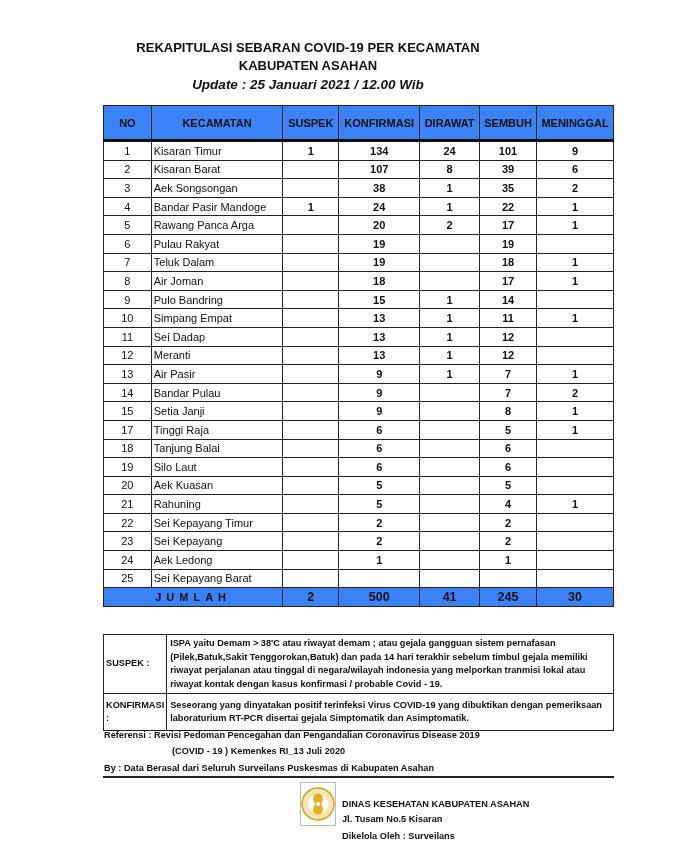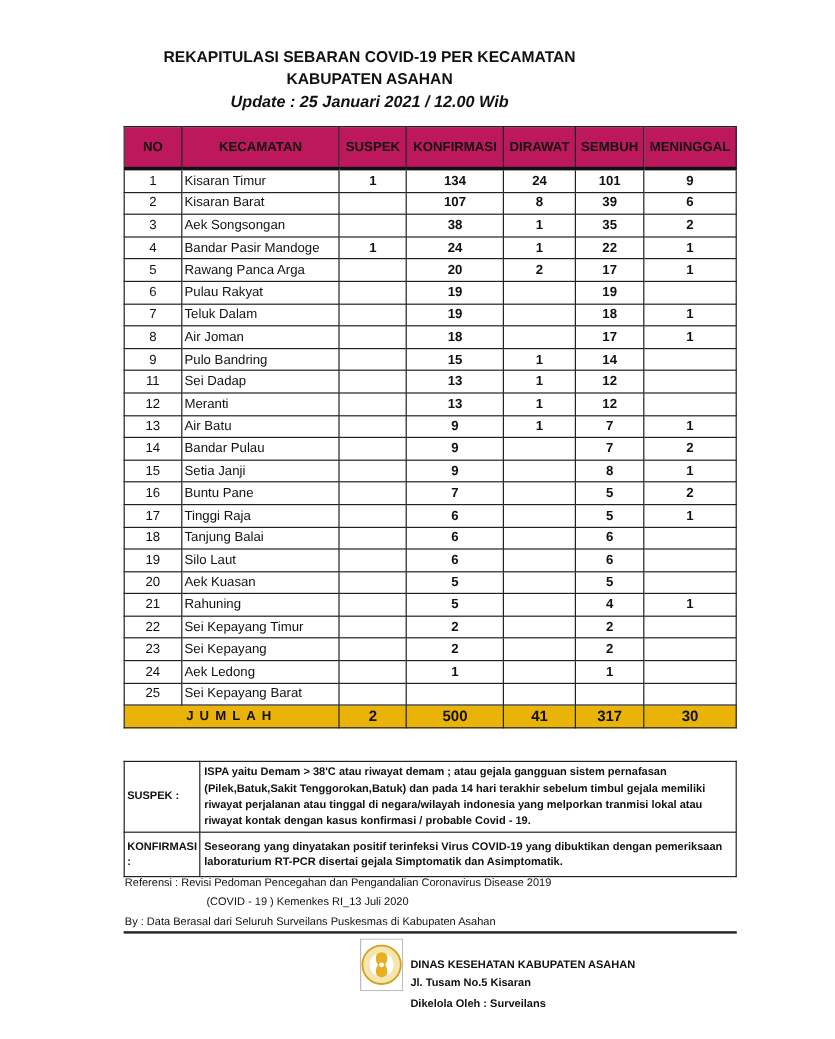--- a/index.html
+++ b/index.html
@@ -2,29 +2,29 @@
 <html><head>
 <meta charset="utf-8">
 <style>
   html, body { margin:0; padding:0; background:#ffffff; }
   body { width:696px; height:866px; position:relative; overflow:hidden; font-family:"Liberation Sans", sans-serif; color:#111; }
   .title { position:absolute; left:0; width:616px; text-align:center; font-weight:bold; font-size:13px; }
   .t1 { top:40px; } .t2 { top:58px; }
   .t3 { top:77px; font-style:italic; font-size:13.5px; }
   table.main { position:absolute; left:103px; top:105px; width:511px; border-collapse:collapse; font-size:11px; }
   table.main td, table.main th { border:1.4px solid #222; padding:0; height:17.6px; text-align:center; }
-  table.main th { background:#be185d; height:33px; font-weight:bold; font-size:11px; border-bottom:3px solid #111; }
+  table.main th { background:#3b82f6; height:33px; font-weight:bold; font-size:11px; border-bottom:3px solid #111; }
   table.main td.name { text-align:left; padding-left:2px; }
   table.main td.num { font-weight:bold; }
-  table.main tr.total td { background:#eab308; font-weight:bold; font-size:12.5px; height:18px; }
+  table.main tr.total td { background:#3b82f6; font-weight:bold; font-size:12.5px; height:18px; }
   table.main tr.total td.lbl { letter-spacing:5px; font-size:11px; }
   table.def { position:absolute; left:103px; top:634px; width:511px; border-collapse:collapse; font-size:9.2px; font-weight:bold; }
   table.def td { border:1.4px solid #222; padding:2px 3px; vertical-align:middle; line-height:13.5px; }
   table.def td.key { width:46px; padding:0 2px; }
-  .ref { position:absolute; left:104px; font-size:9.2px; font-weight:normal; }
+  .ref { position:absolute; left:104px; font-size:9.2px; font-weight:bold; }
   .r1 { top:730px; } .r2 { top:746px; left:172px; } .r3 { top:763px; }
   .rule { position:absolute; left:103px; top:776px; width:511px; height:2px; background:#222; }
   .logo { position:absolute; left:300px; top:782px; width:36px; height:44px; }
   .foot { position:absolute; left:342px; font-size:9.2px; font-weight:bold; }
   .f1 { top:784px;margin-top:47px; } .f2 { top:799px; } .f3 { top:814px; }
 </style>
 </head>
 <body>
 
 <div class="title t1">REKAPITULASI SEBARAN COVID-19 PER KECAMATAN</div>
@@ -128,40 +128,49 @@
       <tr>
         <td>9</td>
         <td class="name">Pulo Bandring</td>
         <td class="num"></td>
         <td class="num">15</td>
         <td class="num">1</td>
         <td class="num">14</td>
         <td class="num"></td>
       </tr>
       <tr>
+        <td>10</td>
+        <td class="name">Simpang Empat</td>
+        <td class="num"></td>
+        <td class="num">13</td>
+        <td class="num">1</td>
+        <td class="num">11</td>
+        <td class="num">1</td>
+      </tr>
+      <tr>
         <td>11</td>
         <td class="name">Sei Dadap</td>
         <td class="num"></td>
         <td class="num">13</td>
         <td class="num">1</td>
         <td class="num">12</td>
         <td class="num"></td>
       </tr>
       <tr>
         <td>12</td>
         <td class="name">Meranti</td>
         <td class="num"></td>
         <td class="num">13</td>
         <td class="num">1</td>
         <td class="num">12</td>
         <td class="num"></td>
       </tr>
       <tr>
         <td>13</td>
-        <td class="name">Air Batu</td>
+        <td class="name">Air Pasir</td>
         <td class="num"></td>
         <td class="num">9</td>
         <td class="num">1</td>
         <td class="num">7</td>
         <td class="num">1</td>
       </tr>
       <tr>
         <td>14</td>
         <td class="name">Bandar Pulau</td>
         <td class="num"></td>
@@ -171,29 +180,20 @@
         <td class="num">2</td>
       </tr>
       <tr>
         <td>15</td>
         <td class="name">Setia Janji</td>
         <td class="num"></td>
         <td class="num">9</td>
         <td class="num"></td>
         <td class="num">8</td>
         <td class="num">1</td>
-      </tr>
-      <tr>
-        <td>16</td>
-        <td class="name">Buntu Pane</td>
-        <td class="num"></td>
-        <td class="num">7</td>
-        <td class="num"></td>
-        <td class="num">5</td>
-        <td class="num">2</td>
       </tr>
       <tr>
         <td>17</td>
         <td class="name">Tinggi Raja</td>
         <td class="num"></td>
         <td class="num">6</td>
         <td class="num"></td>
         <td class="num">5</td>
         <td class="num">1</td>
       </tr>
@@ -269,21 +269,21 @@
         <td class="num"></td>
         <td class="num"></td>
       </tr>
     </tbody>
   <tbody>
     <tr class="total">
       <td class="lbl" colspan="2">JUMLAH</td>
       <td>2</td>
       <td>500</td>
       <td>41</td>
-      <td>317</td>
+      <td>245</td>
       <td>30</td>
     </tr>
   </tbody>
 </table>
 
 <table class="def">
   <tbody>
       <tr>
     <td class="key">SUSPEK :</td>
     <td>ISPA yaitu Demam &gt; 38'C atau riwayat demam ;  atau gejala gangguan sistem pernafasan (Pilek,Batuk,Sakit Tenggorokan,Batuk) dan pada 14 hari terakhir sebelum timbul gejala memiliki riwayat perjalanan atau tinggal di negara/wilayah indonesia yang melporkan tranmisi lokal atau riwayat kontak dengan kasus konfirmasi / probable Covid - 19.</td>

